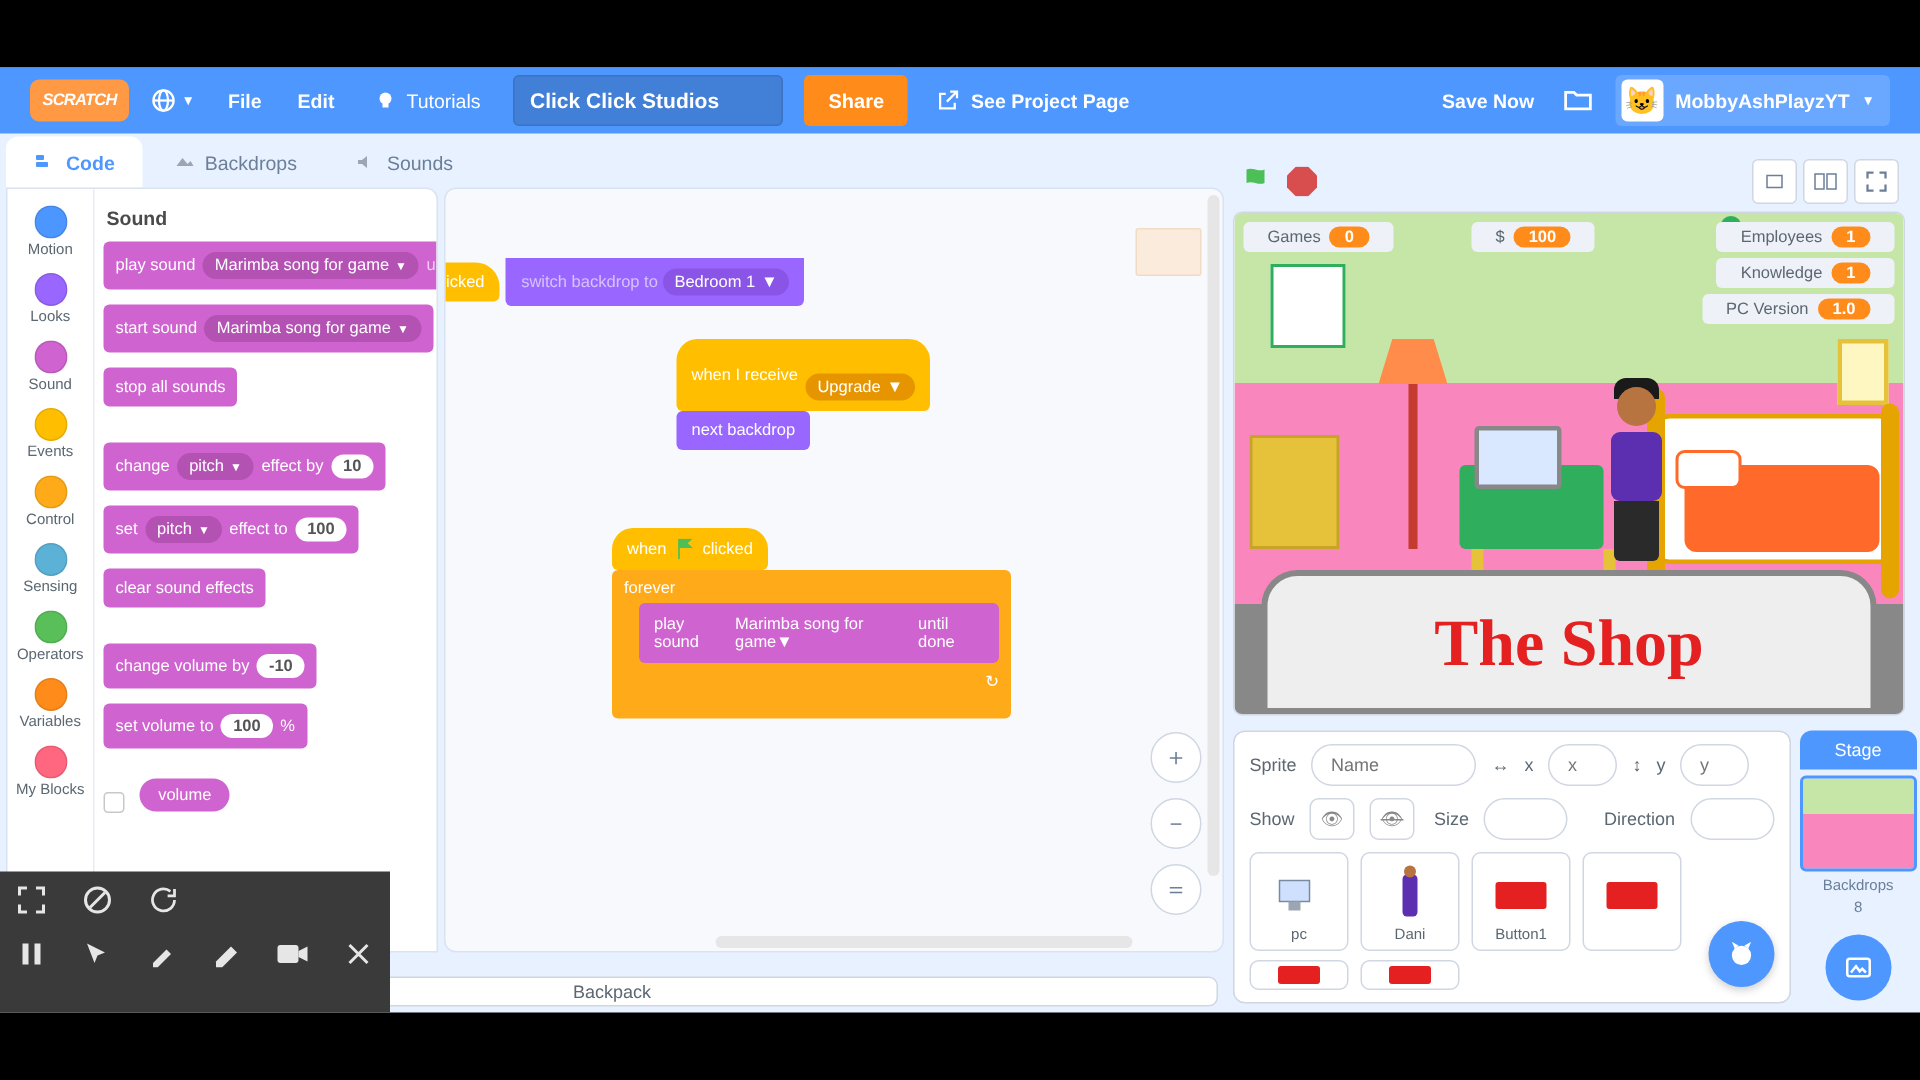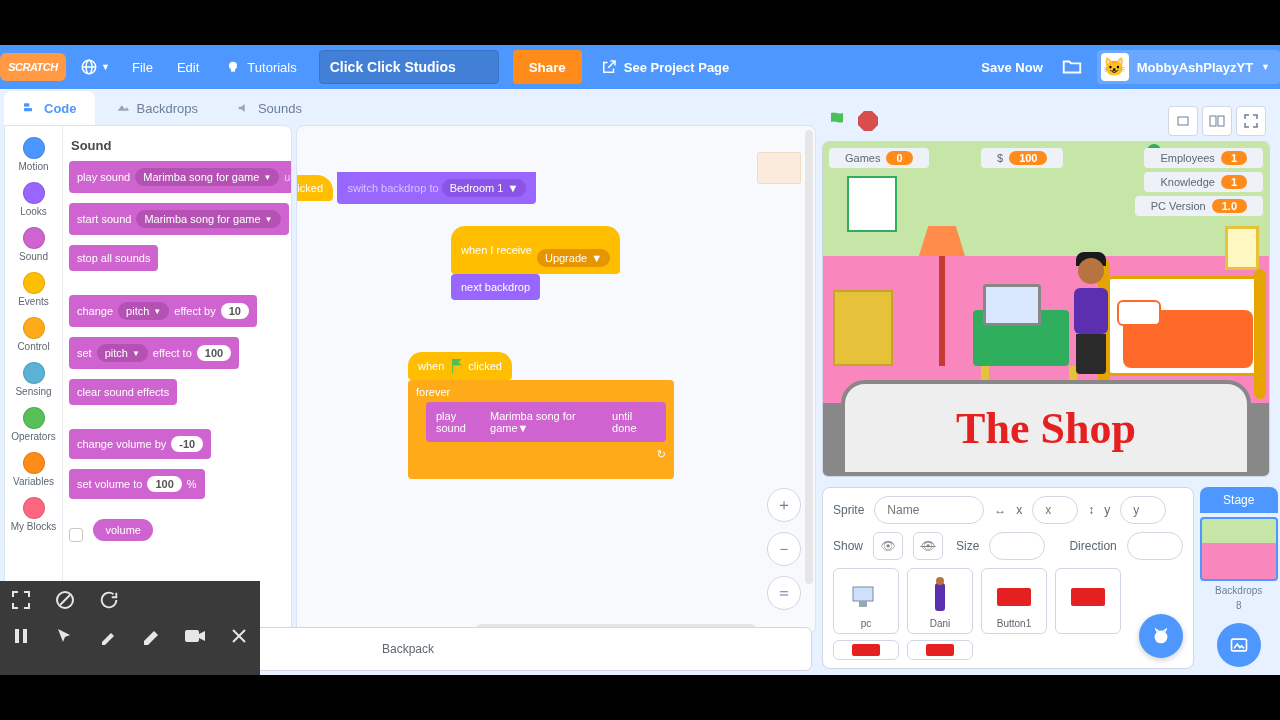--- a/index.html
+++ b/index.html
@@ -1,24 +1,24 @@
 <!DOCTYPE html>
 <html><head>
 <meta charset="utf-8">
 <style>
 * { box-sizing: border-box; margin: 0; padding: 0; font-family: "Helvetica Neue", Arial, sans-serif; }
 body { background: #000; width: 1280px; height: 720px; overflow: hidden; }
 .viewport { position: absolute; top: 45px; left: 0; width: 1280px; height: 630px; background: #e8f1ff; }
 
 
-.menubar { position: absolute; top: 0; left: 0; right: 0; height: 44px; background: #4d97ff; display: flex; align-items: center; padding: 0 0; color: #fff; font-size: 13px; }
+.menubar { position: absolute; top: 0; left: 0; right: 0; height: 44px; background: #4d97ff; display: flex; align-items: center; padding: 0 20px; color: #fff; font-size: 13px; }
 .logo { width: 66px; height: 28px; background: #ff9944; border-radius: 6px; margin-right: 14px; display:flex; align-items:center; justify-content:center; font-weight:bold; font-style:italic; color:#fff; font-size:11px; letter-spacing:-0.5px;}
 .globe { width: 30px; display:flex; align-items:center; gap:3px; margin-right:10px;}
 .globe svg { width:18px; height:18px; }
-.menuitem { padding: 0 12px; cursor: pointer; font-weight: 400; }
+.menuitem { padding: 0 12px; cursor: pointer; font-weight: 700; }
 .tutorials { display:flex; align-items:center; gap:6px; padding:0 14px; }
 .bulb { width:16px; height:16px; }
 .project-title { width: 180px; height: 34px; background: #4280d7; border: 1px solid #3a73c2; border-radius: 4px; padding: 0 10px; color: #fff; font-size: 14px; font-weight:600; margin: 0 8px; }
 .share-btn { background:#ff8c1a; color:#fff; font-weight:700; border:none; height:34px; padding:0 16px; border-radius:4px; margin:0 6px; cursor:pointer; }
 .project-page { display:flex; align-items:center; gap:6px; padding:0 12px; font-weight:600; }
 .spacer { flex:1; }
 .save-now { font-weight:600; padding:0 12px; cursor:pointer; }
 .folder-icon { width:34px; height:34px; display:flex; align-items:center; justify-content:center; }
 .user-box { display:flex; align-items:center; gap:8px; background:#6aa8ff; height:34px; border-radius:4px; padding:0 10px 0 4px; margin-left:8px; }
 .avatar { width:28px; height:28px; background:#fff; border-radius:4px; display:flex; align-items:center; justify-content:center; font-size:18px;}
@@ -109,21 +109,21 @@
 .red-btn-thumb{width:34px;height:18px;background:#e52020;border-radius:2px;}
 .extra-tile { width:66px;height:20px;border:1px solid #d0d7e2;border-radius:6px;display:flex;align-items:center;justify-content:center;}
 .fab { position:absolute; right:10px; bottom:10px; width:44px;height:44px;border-radius:50%;background:#4d97ff;display:flex;align-items:center;justify-content:center;color:#fff;cursor:pointer;box-shadow:0 2px 6px rgba(0,0,0,0.2);}
 .stage-side { width:78px; display:flex; flex-direction:column; gap:4px;}
 .stage-tab { background:#4d97ff; color:#fff; text-align:center; font-size:12px; padding:6px 0; border-radius:8px 8px 0 0;}
 .stage-thumb { width:78px;height:64px;background:linear-gradient(#c6e6a8 0 40%,#f986bd 40% 100%);border:2px solid #4d97ff;border-radius:4px;}
 .stage-meta { font-size:10px;color:#6b7f99;text-align:center;}
 .stage-fab{ width:44px;height:44px;border-radius:50%;background:#4d97ff;display:flex;align-items:center;justify-content:center;color:#fff;margin:8px auto 0;cursor:pointer;}
 
 
-.backpack { position:absolute; left:4px; right:468px; bottom:4px; height:44px; background:#fff; border:1px solid #d0d7e2; border-radius:6px; display:flex; align-items:center; justify-content:center; font-size:12px; color:#5b6771; cursor:pointer;}
+.backpack { position:absolute; left:4px; right:468px; bottom:4px; height:20px; background:#fff; border:1px solid #d0d7e2; border-radius:6px; display:flex; align-items:center; justify-content:center; font-size:12px; color:#5b6771; cursor:pointer;}
 
 
 .recorder { position:absolute; left:0; bottom:0; top:536px; width:260px; background:#3a3a3a; color:#e6e6e6; display:flex; flex-direction:column; padding:8px 10px; gap:14px; }
 .rec-row { display:flex; gap:22px; align-items:center; }
 .rec-ico { width:22px;height:22px; display:flex;align-items:center;justify-content:center; cursor:pointer; color:#e6e6e6;}
 svg { display:block; }
 </style>
 </head>
 <body>
 

